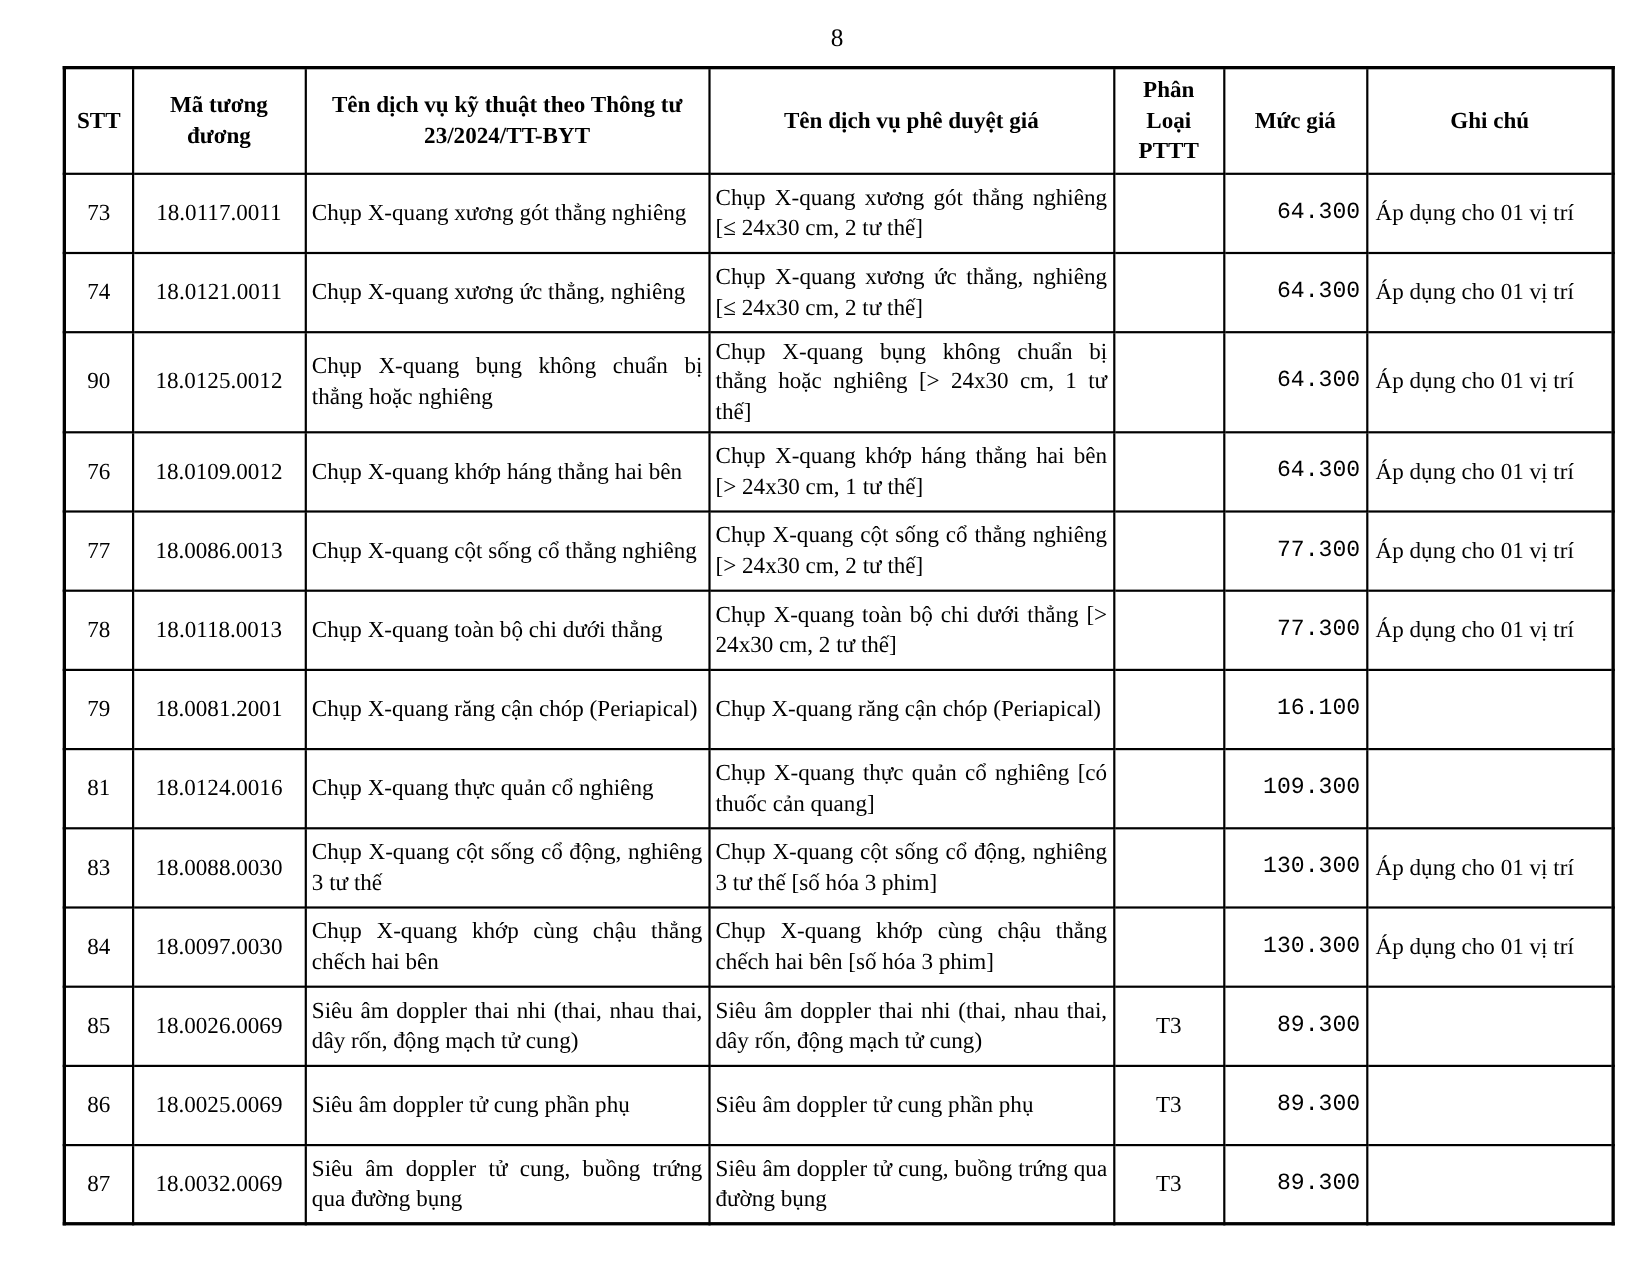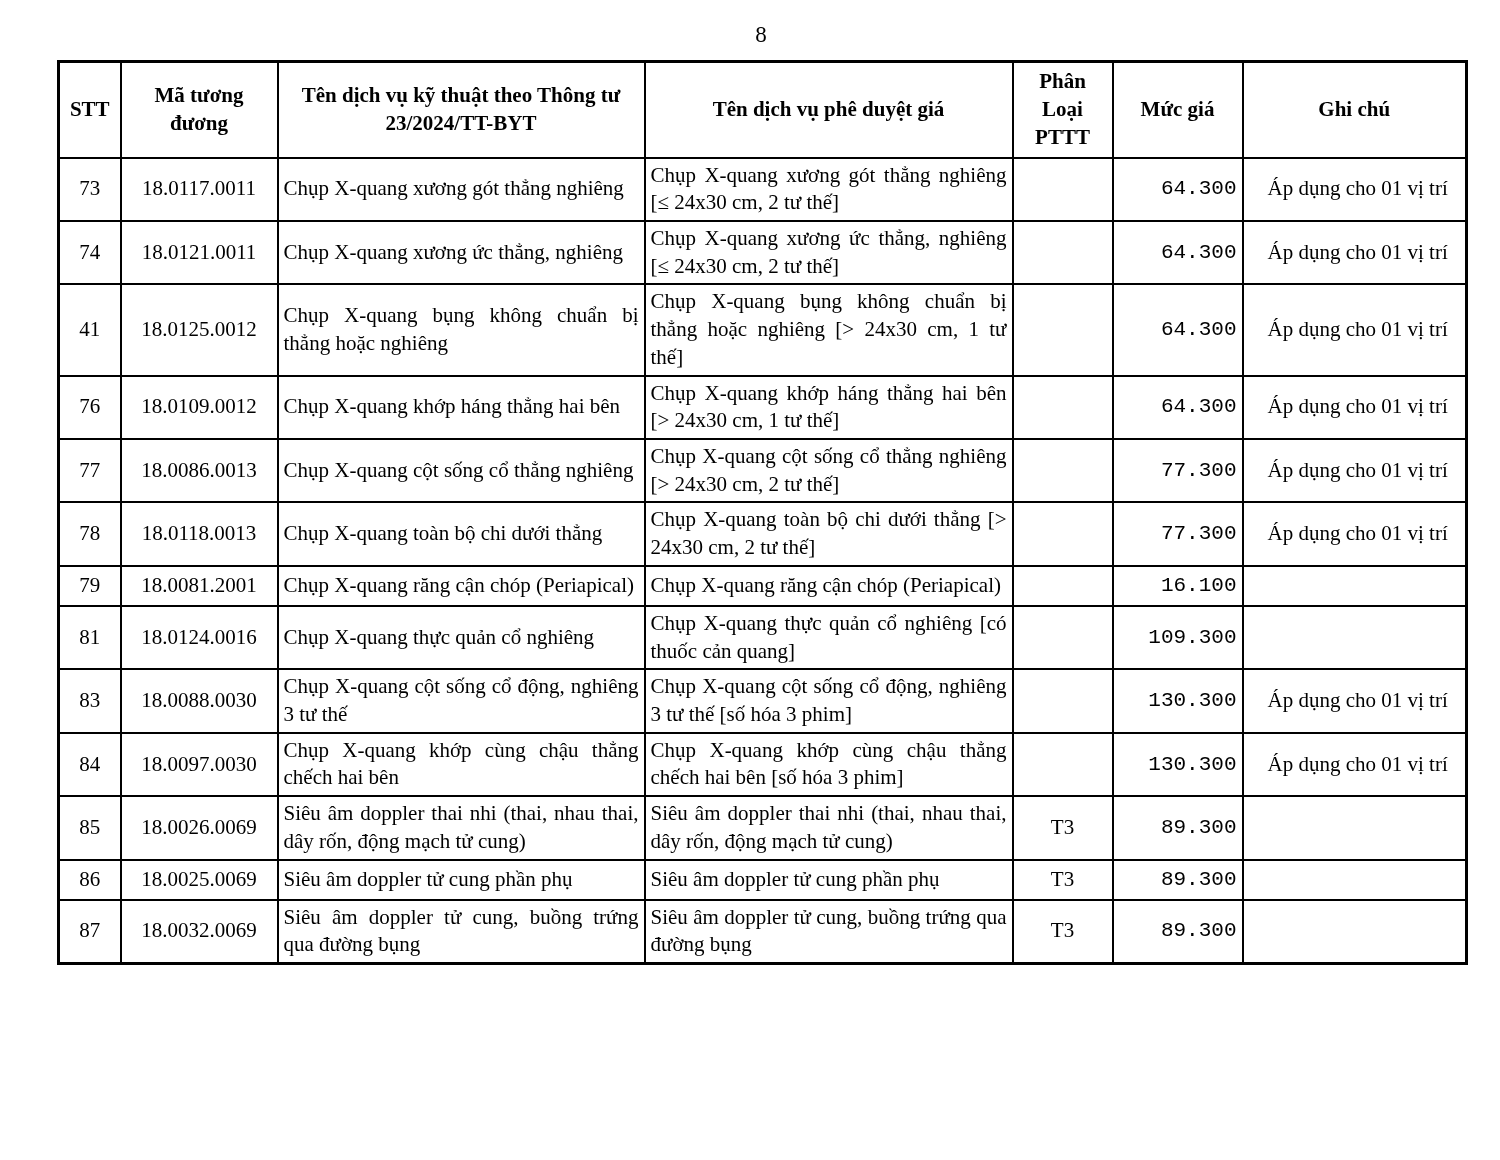--- a/index.html
+++ b/index.html
@@ -32,21 +32,21 @@
     border: 3px solid #000;
     font-size: 21px;
     line-height: 1.32;
   }
   .price-table th, .price-table td {
     border: 2px solid #000;
     vertical-align: middle;
     overflow: hidden;
   }
   .price-table thead tr { height: 96px; }
-  .price-table tbody tr { height: 40px; }
+  .price-table tbody tr { height: 72px; }
   .price-table th {
     font-weight: bold;
     text-align: center;
     padding: 2px 4px;
     font-size: 21px;
   }
   .price-table th .narrow {
     display: inline-block;
     max-width: 60px;
   }
@@ -61,21 +61,21 @@
   .price-table td.col-approved_name {
     text-align: justify;
   }
   .price-table td.col-price {
     text-align: right;
     padding-right: 5px;
     font-family: Liberation Mono, monospace;
   }
   .price-table td.col-note {
     text-align: left;
-    padding-left: 24px;
+    padding-left: 7px;
   }
   col.col-stt   { width: 62px; }
   col.col-code  { width: 157px; }
   col.col-service_name  { width: 367px; }
   col.col-approved_name { width: 368px; }
   col.col-pttt  { width: 100px; }
   col.col-price { width: 130px; }
   col.col-note  { width: 224px; }
 </style>
 </head>
@@ -117,21 +117,21 @@
       <tr>
         <td class="col-stt">74</td>
         <td class="col-code">18.0121.0011</td>
         <td class="col-service_name">Chụp X-quang xương ức thẳng, nghiêng</td>
         <td class="col-approved_name">Chụp X-quang xương ức thẳng, nghiêng [≤ 24x30 cm, 2 tư thế]</td>
         <td class="col-pttt"></td>
         <td class="col-price">64.300</td>
         <td class="col-note">Áp dụng cho 01 vị trí</td>
       </tr>
       <tr>
-        <td class="col-stt">41</td>
+        <td class="col-stt">90</td>
         <td class="col-code">18.0125.0012</td>
         <td class="col-service_name">Chụp X-quang bụng không chuẩn bị thẳng hoặc nghiêng</td>
         <td class="col-approved_name">Chụp X-quang bụng không chuẩn bị thẳng hoặc nghiêng [&gt; 24x30 cm, 1 tư thế]</td>
         <td class="col-pttt"></td>
         <td class="col-price">64.300</td>
         <td class="col-note">Áp dụng cho 01 vị trí</td>
       </tr>
       <tr>
         <td class="col-stt">76</td>
         <td class="col-code">18.0109.0012</td>

